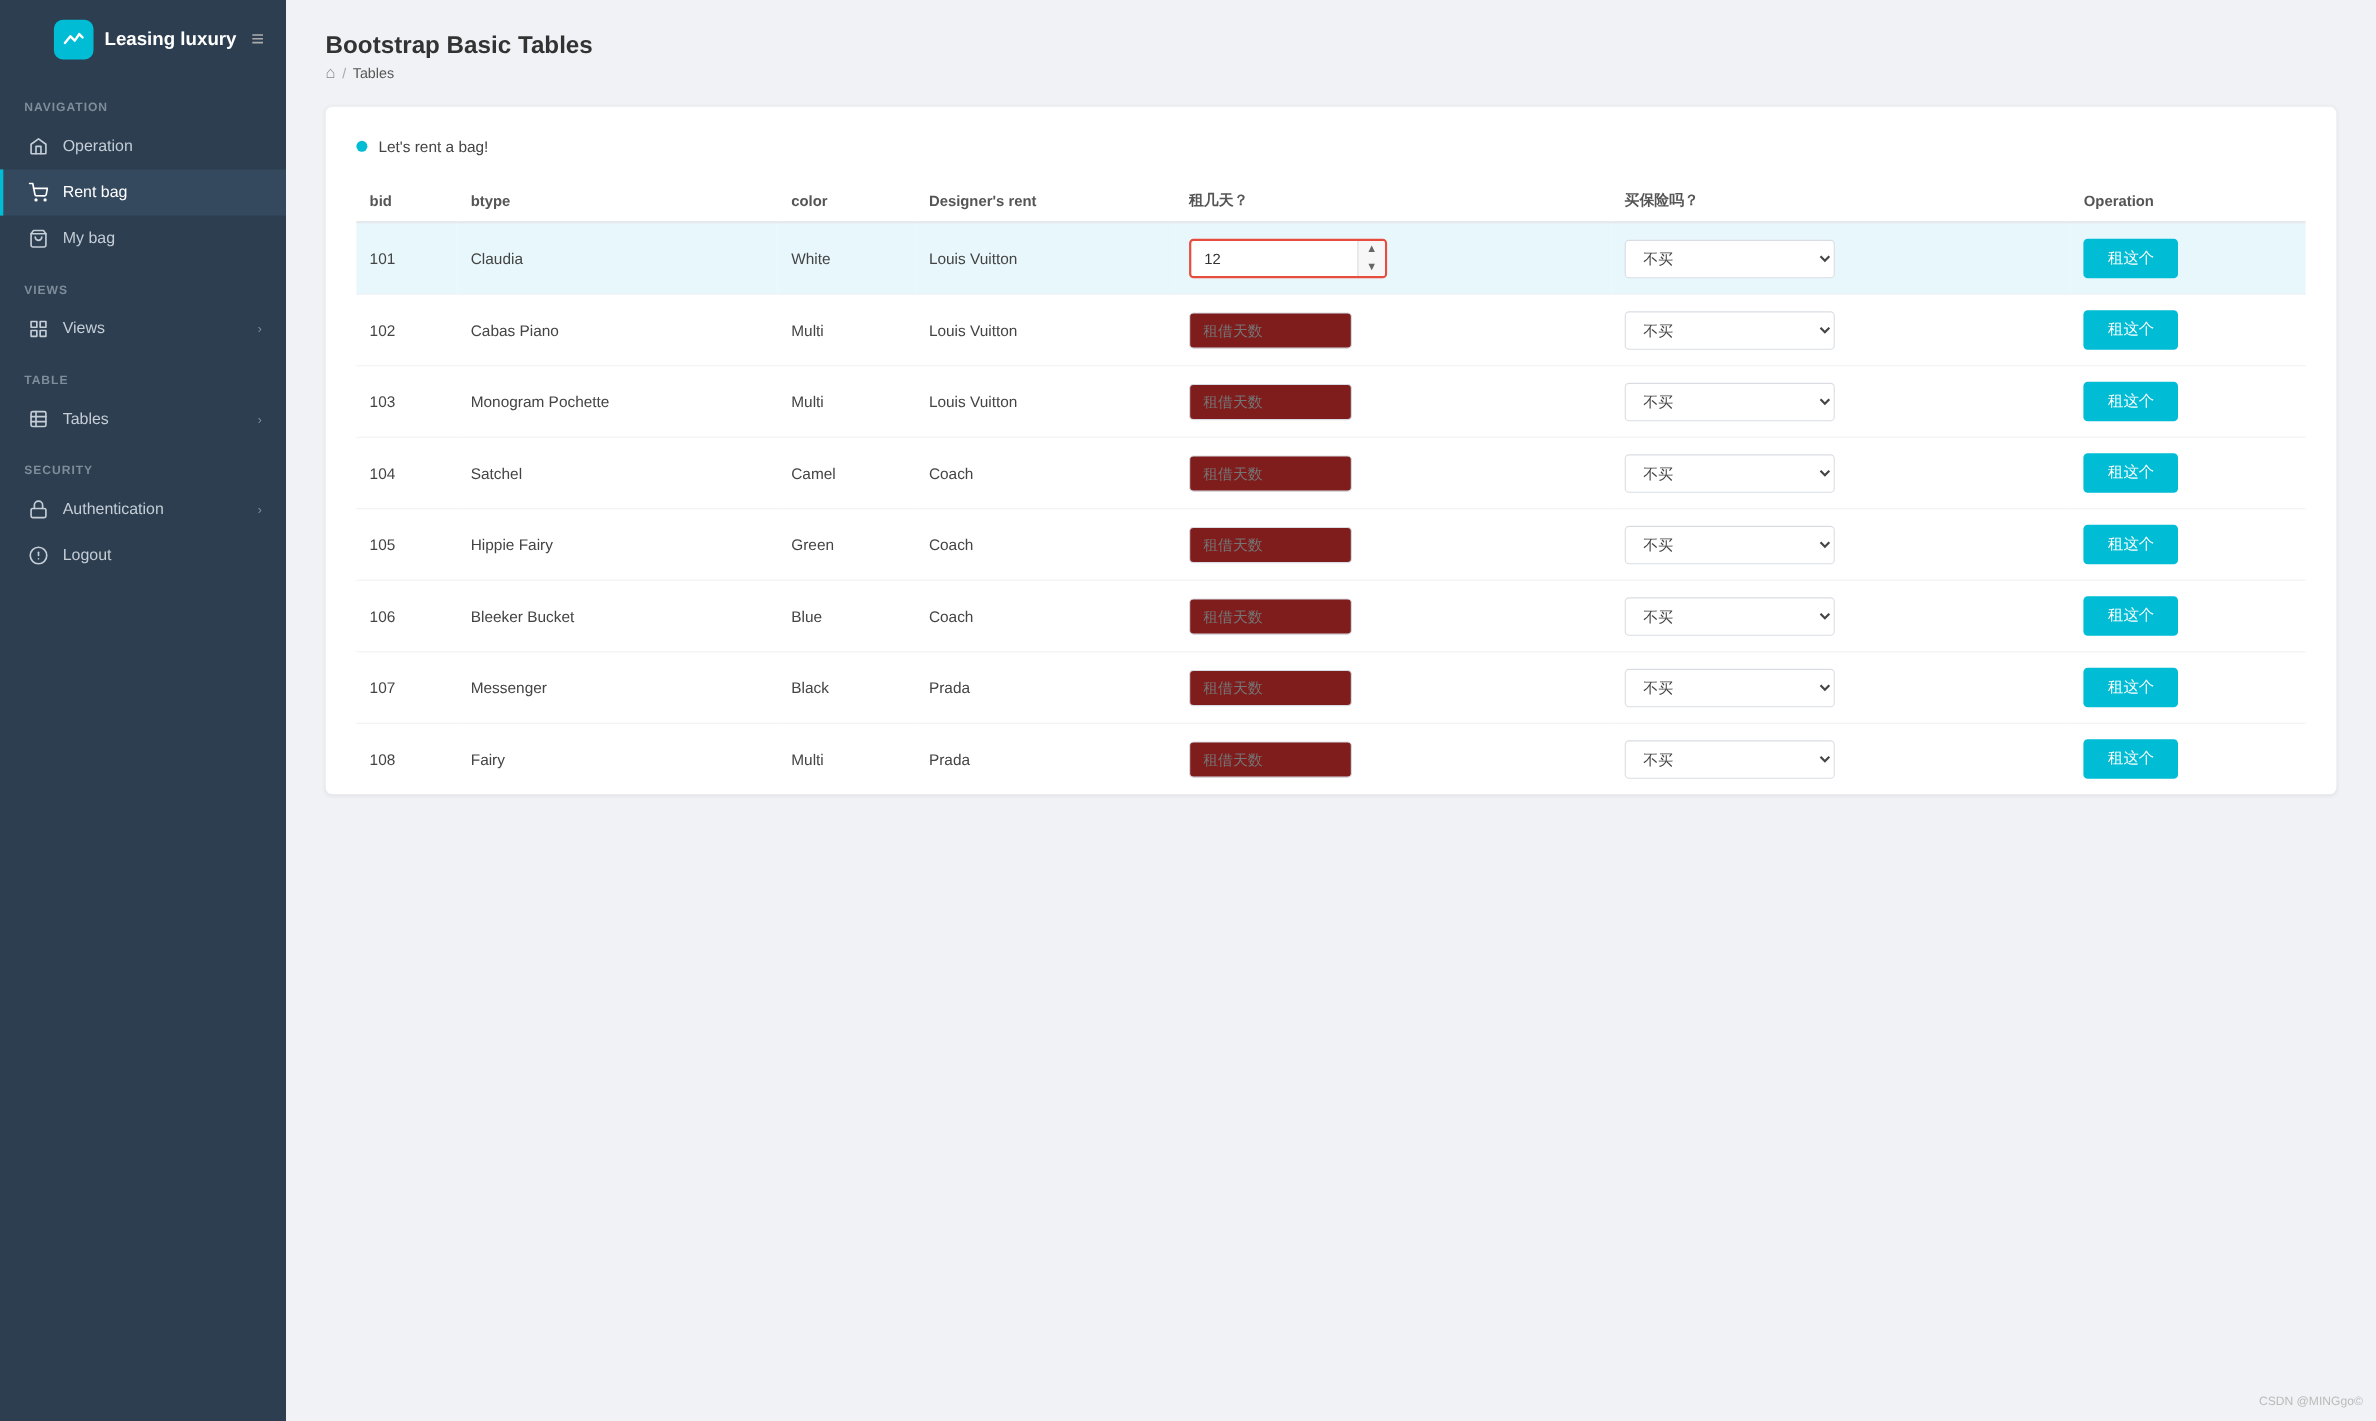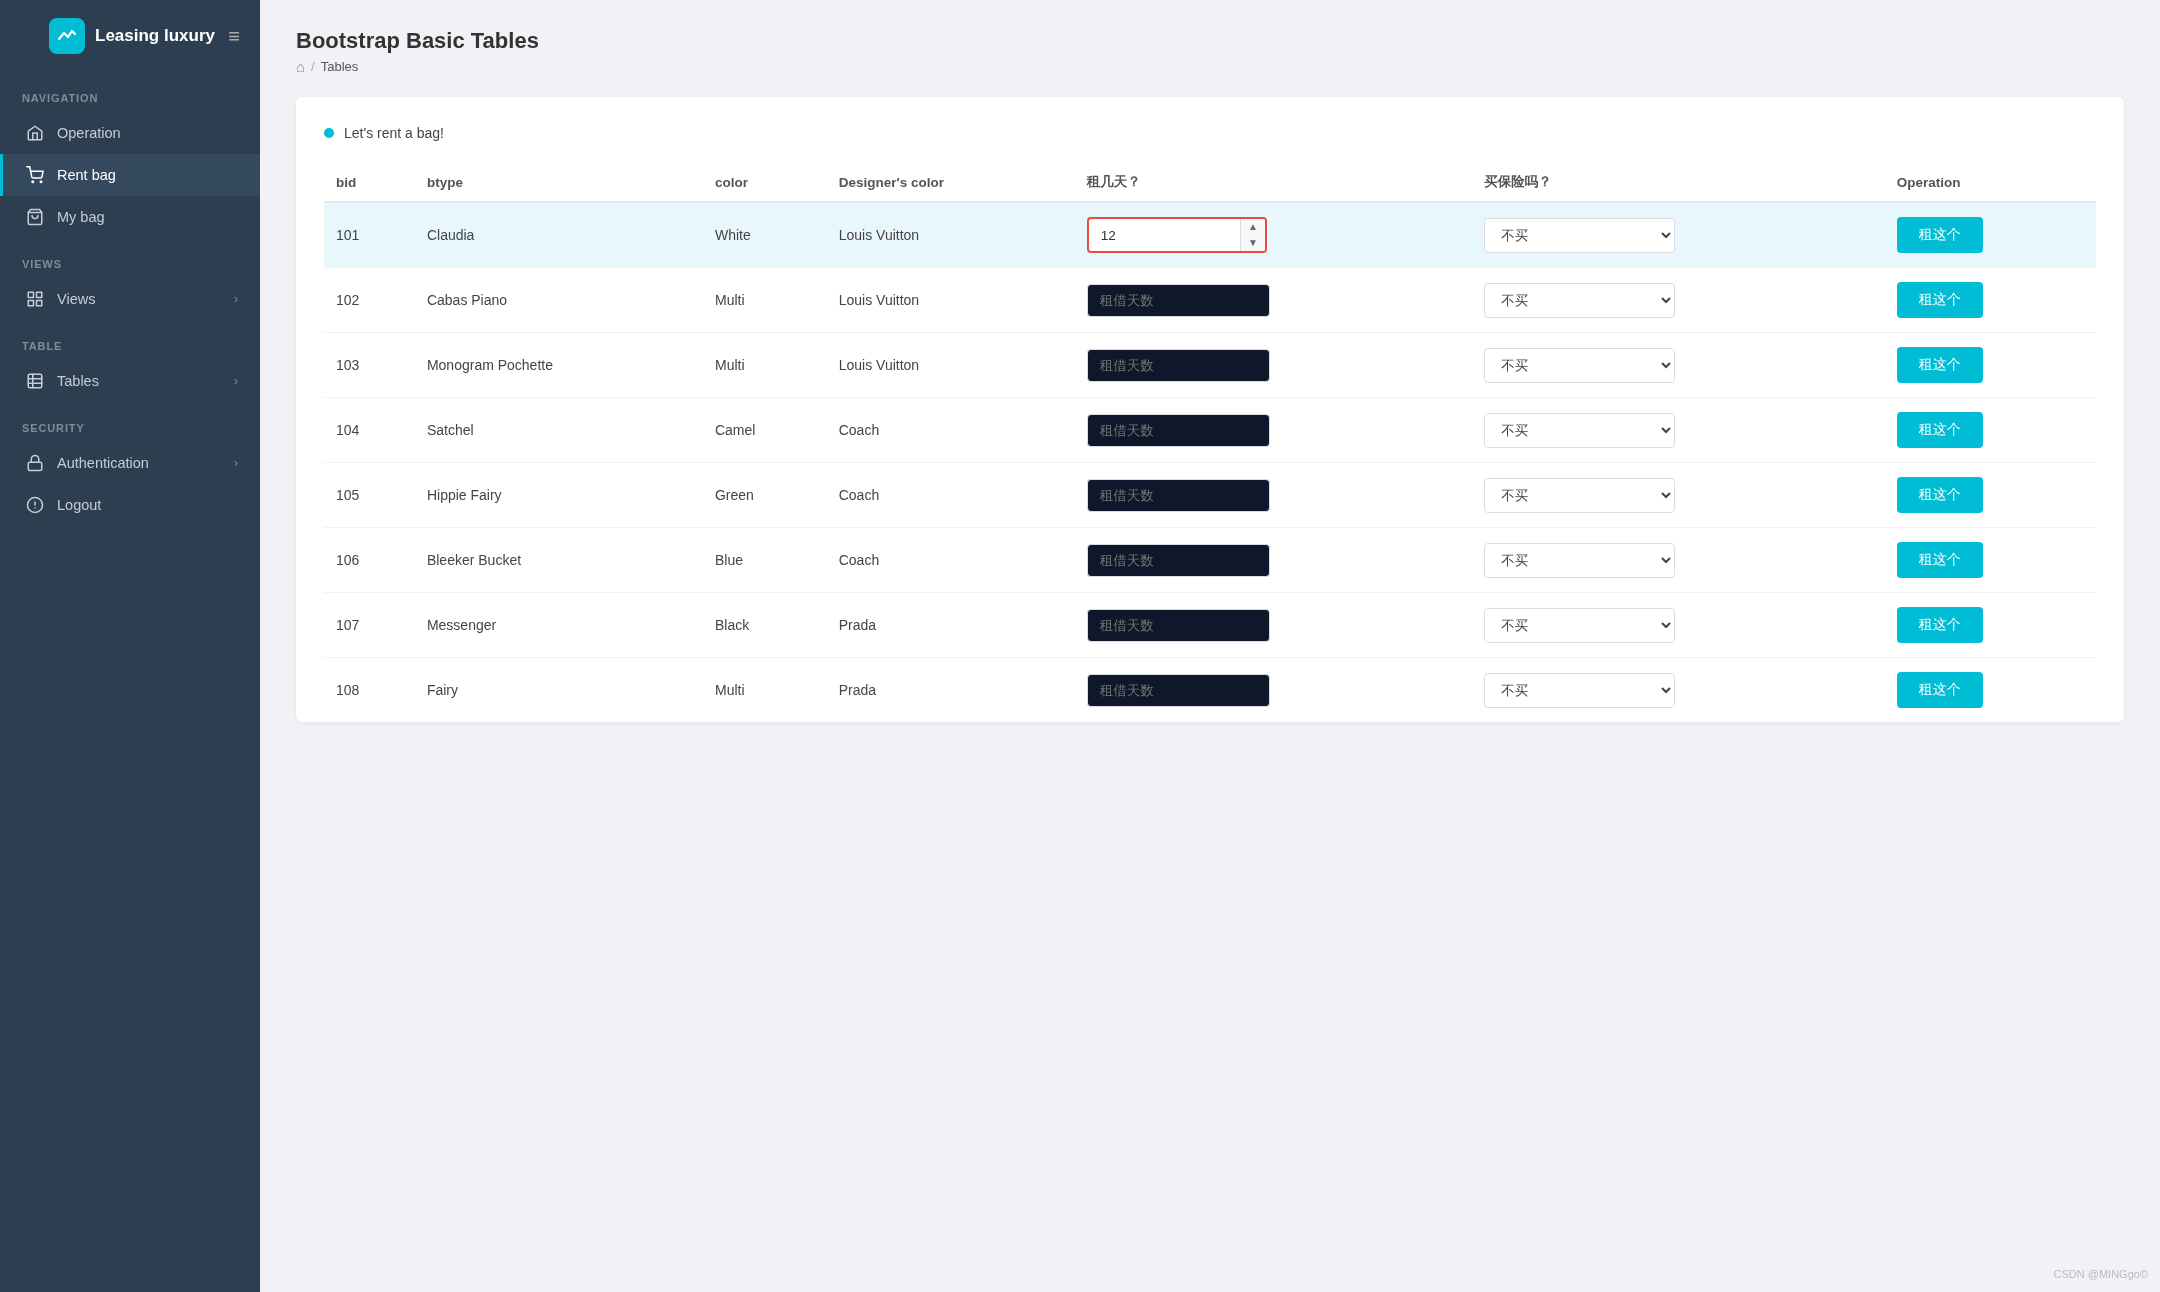--- a/index.html
+++ b/index.html
@@ -165,23 +165,23 @@
       vertical-align: middle;
     }
 
     
     .days-input {
       border: 1px solid #d9dde3;
       border-radius: 4px;
       padding: 8px 12px;
       font-size: 13.5px;
       color: #aaa;
-      width: 183px;
+      width: 148px;
       outline: none;
-      background: #0f172a;
+      background: #7f1d1d;
     }
     .days-input-number {
       display: flex;
       align-items: center;
       border: 2px solid #e74c3c;
       border-radius: 4px;
       width: 180px;
       background: #fff;
       overflow: hidden;
     }
@@ -362,21 +362,21 @@
       <div class="notice-dot"></div>
       <span>Let's rent a bag!</span>
     </div>
 
     <table>
       <thead>
         <tr>
           <th>bid</th>
           <th>btype</th>
           <th>color</th>
-          <th>Designer's color</th>
+          <th>Designer's rent</th>
           <th>租几天？</th>
           <th>买保险吗？</th>
           <th>Operation</th>
         </tr>
       </thead>
       <tbody id="table-body">
       <tr class="highlighted">
     <td>101</td>
     <td>Claudia</td>
     <td>White</td>

